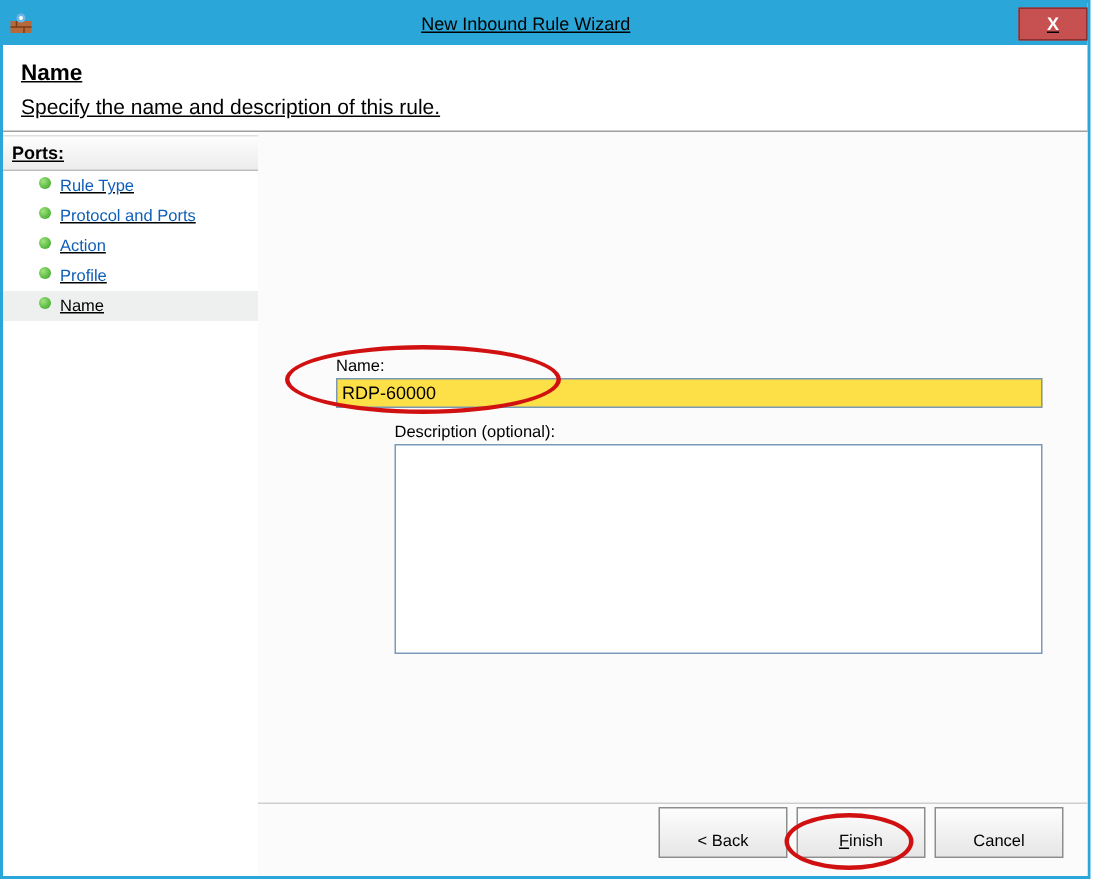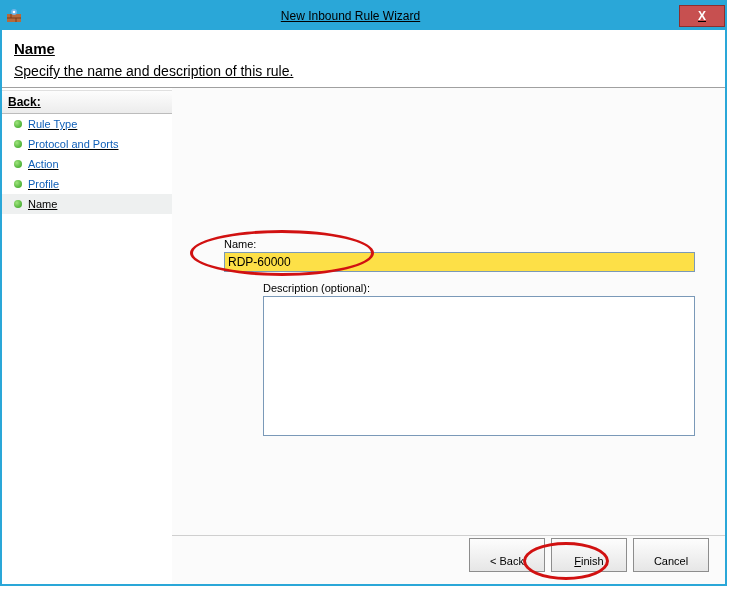--- a/index.html
+++ b/index.html
@@ -97,23 +97,23 @@
     border-top: 1px solid #e0e0e0;
     background: linear-gradient(#fdfdfd, #ececec);
   }
   .sidebar ul {
     list-style: none;
     margin: 0;
     padding: 0;
   }
   .sidebar li {
     display: flex;
-    align-items: center;
+    align-items: flex-start;
     gap: 6px;
-    padding: 4px 12px;
+    padding: 4px 24px;
     font-size: 11px;
     cursor: pointer;
   }
   .sidebar li.link-step { color: #0f5fb8; }
   .sidebar li.current {
     color: #000;
     background: #eef0f0;
   }
   .sidebar li.current .step-label { color: #000; }
   .bullet {
@@ -173,21 +173,21 @@
     display: flex;
     gap: 6px;
   }
   .button-row-sep {
     position: absolute;
     left: 0; right: 0;
     bottom: 48px;
     border-top: 1px solid #cfcfcf;
   }
   .btn {
-    width: 76px;
+    width: 86px;
     height: 24px;
     font-size: 11px;
     background: linear-gradient(#fdfdfd, #e6e6e6);
     border: 1px solid #8d8d8d;
     cursor: pointer;
     font-family: inherit;
     padding: 16px;
   }
   .btn .ul {
     text-decoration: underline;
@@ -227,21 +227,21 @@
     </div>
   </div>
 
   <div class="header">
     <h1>Name</h1>
     <div class="subtitle">Specify the name and description of this rule.</div>
   </div>
 
   <div class="body">
     <div class="sidebar">
-      <div class="steps-hdr">Back:</div>
+      <div class="steps-hdr">Ports:</div>
       <ul>
         <li class="link-step">
           <span class="bullet"></span>
           <span class="step-label">Rule Type</span>
         </li>
         <li class="link-step">
           <span class="bullet"></span>
           <span class="step-label">Protocol and Ports</span>
         </li>
         <li class="link-step">

